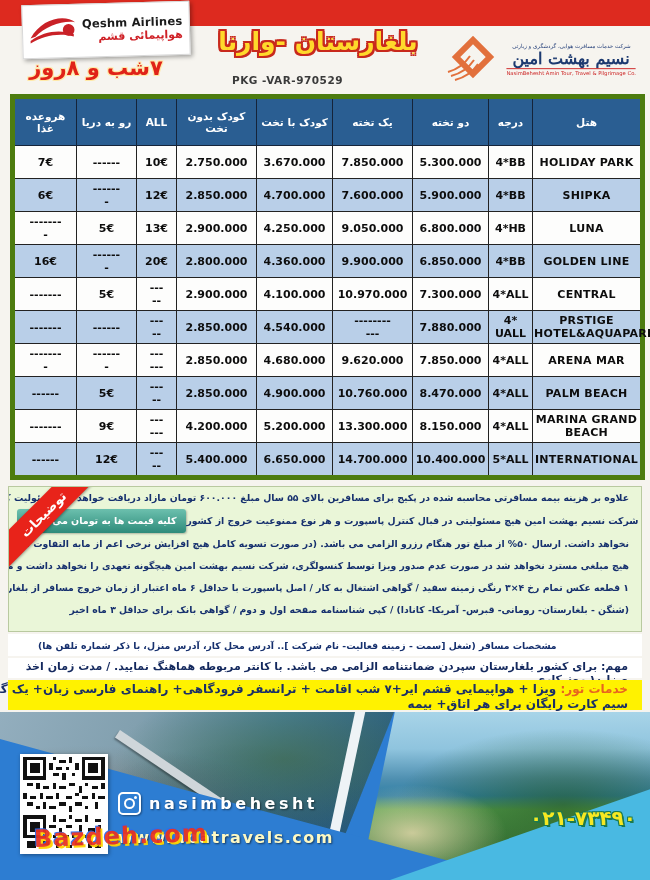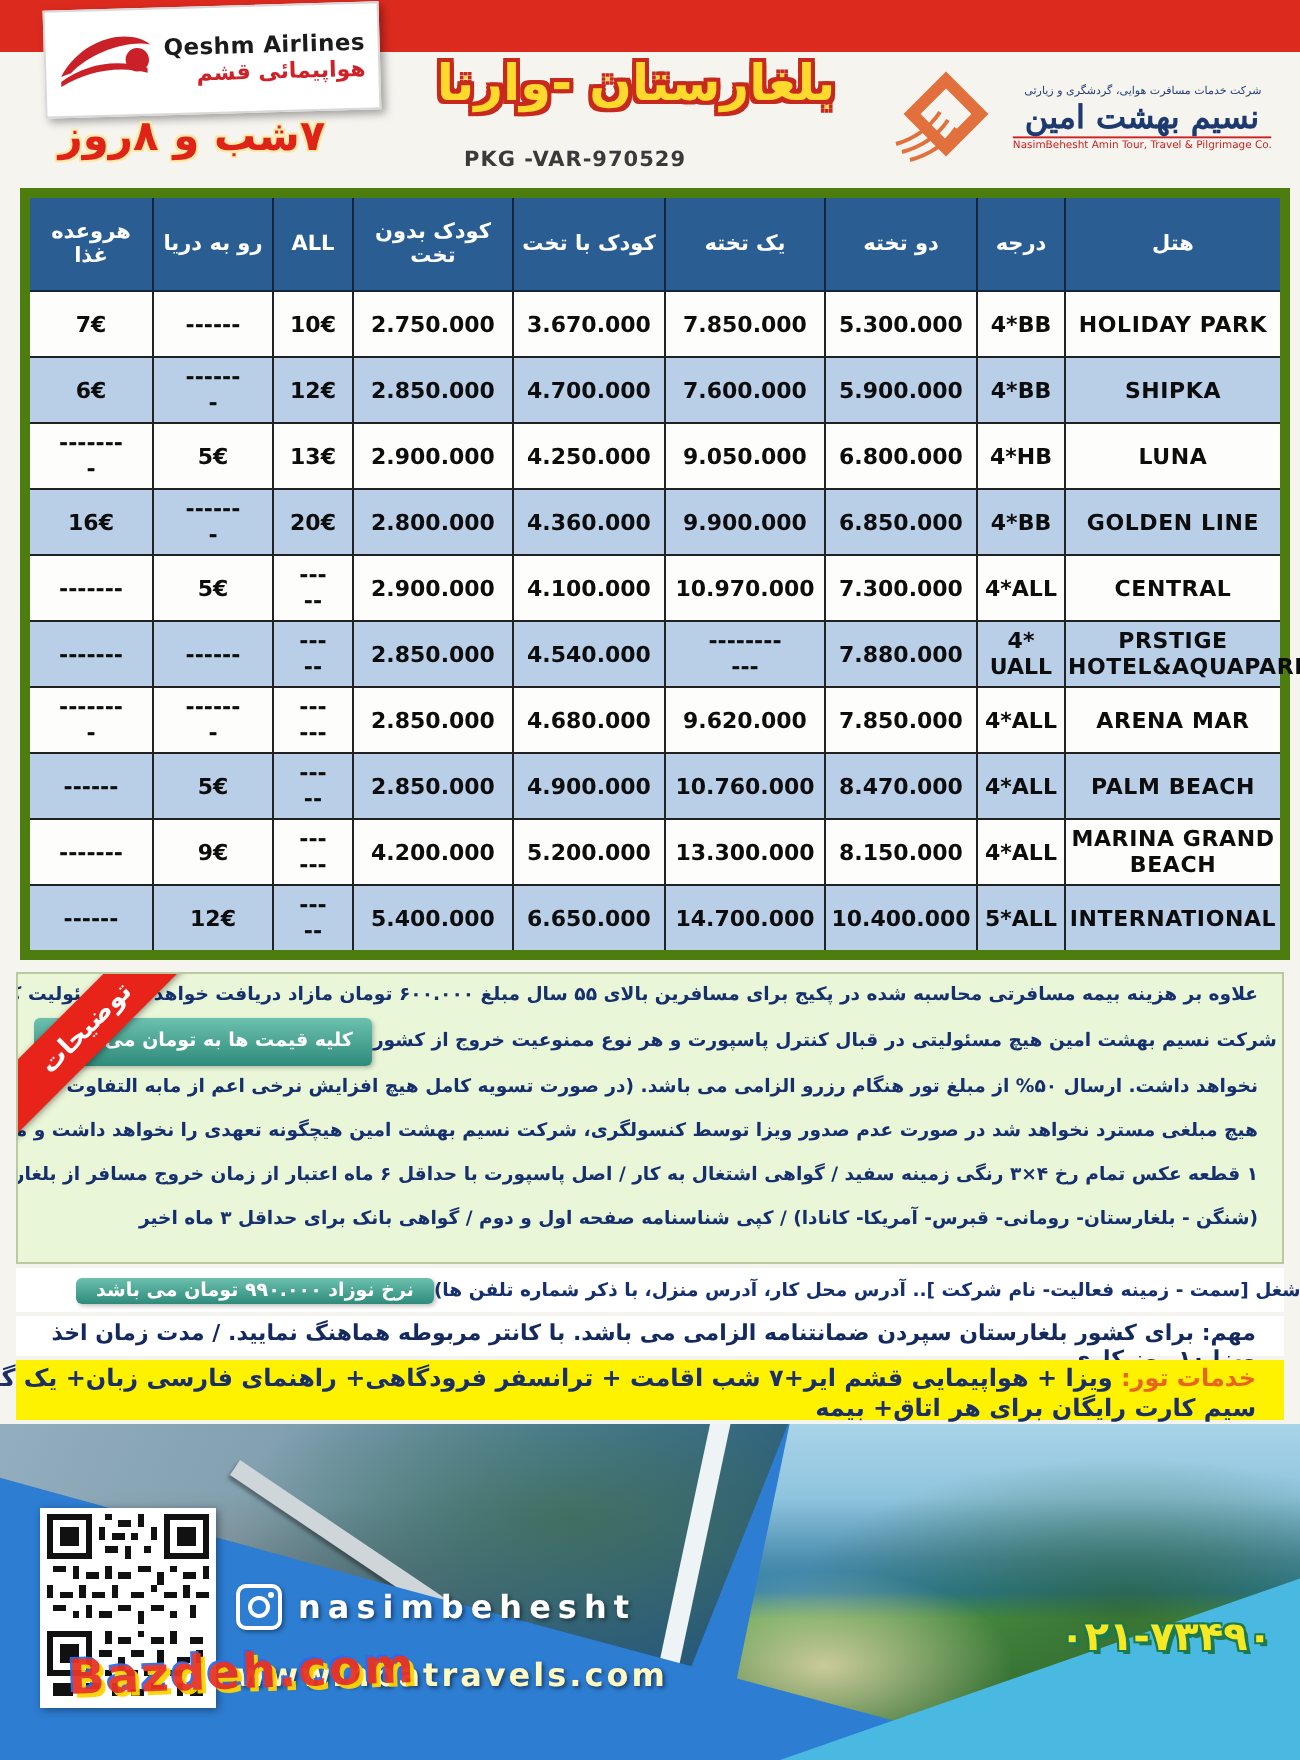--- a/index.html
+++ b/index.html
@@ -305,21 +305,20 @@
     <span class="hl-teal">کلیه قیمت ها به تومان می باشد</span>
     <span class="txt">ثبت نام کننده می باشد و شرکت نسیم بهشت امین هیچ مسئولیتی در قبال کنترل پاسپورت و هر نوع ممنوعیت خروج از کشور</span>
   </div>
   <div class="note-line">نخواهد داشت. ارسال ۵۰% از مبلغ تور هنگام رزرو الزامی می باشد. (در صورت تسویه کامل هیچ افزایش نرخی اعم از مابه التفاوت نرخ دلار دریافت نخواهد شد.) نرخ اتاق کنسلی پس از صدور ویز</div>
   <div class="note-line">هیچ مبلغی مسترد نخواهد شد در صورت عدم صدور ویزا توسط کنسولگری، شرکت نسیم بهشت امین هیچگونه تعهدی را نخواهد داشت و مبلغ پرداختی به سفارت + ۲ شب کنسلی هتل دریافت می گردد</div>
   <div class="note-line">۱ قطعه عکس تمام رخ ۴×۳ رنگی زمینه سفید / گواهی اشتغال به کار / اصل پاسپورت با حداقل ۶ ماه اعتبار از زمان خروج مسافر از بلغارستان / کپی صفحه اول پاسپورت و ویزا ها</div>
   <div class="note-line">(شنگن - بلغارستان- رومانی- قبرس- آمریکا- کانادا) / کپی شناسنامه صفحه اول و دوم / گواهی بانک برای حداقل ۳ ماه اخیر</div>
 </div>
 
 <div class="abs line7-row">
-  <span class="hl-teal">نرخ نوزاد ۹۹۰.۰۰۰ تومان می باشد</span>
   <span class="txt">مشخصات مسافر (شغل [سمت - زمینه فعالیت- نام شرکت ].. آدرس محل کار، آدرس منزل، با ذکر شماره تلفن ها)</span>
 </div>
 
 <div class="abs important-line">مهم: برای کشور بلغارستان سپردن ضمانتنامه الزامی می باشد. با کانتر مربوطه هماهنگ نمایید. / مدت زمان اخذ ویزا ۱۰ روز کاری</div>
 
 <div class="abs services-box">
   <div class="svc-line">
     <span class="svc-label">خدمات تور:</span>
     <span>ویزا + هواپیمایی قشم ایر+۷ شب اقامت + ترانسفر فرودگاهی+ راهنمای فارسی زبان+ یک گشت خرید+ یک ناهار +</span>
   </div>

